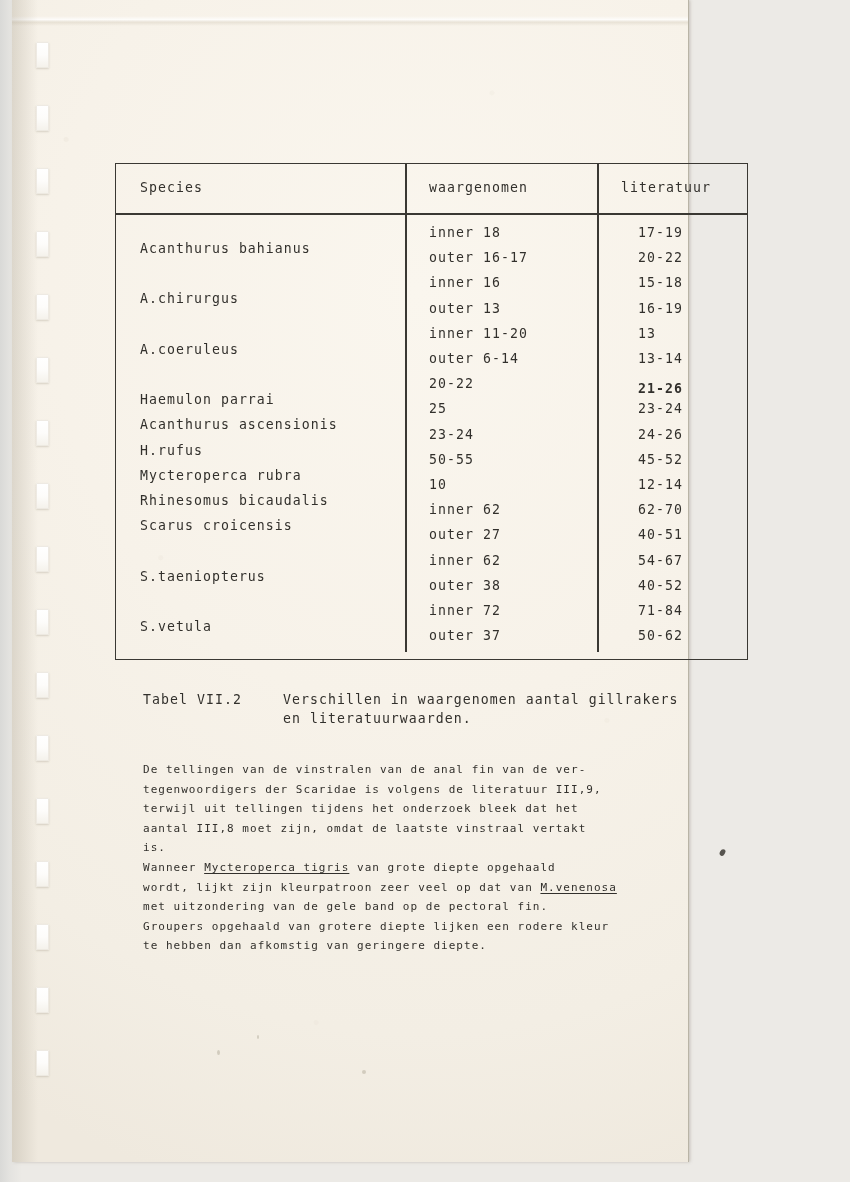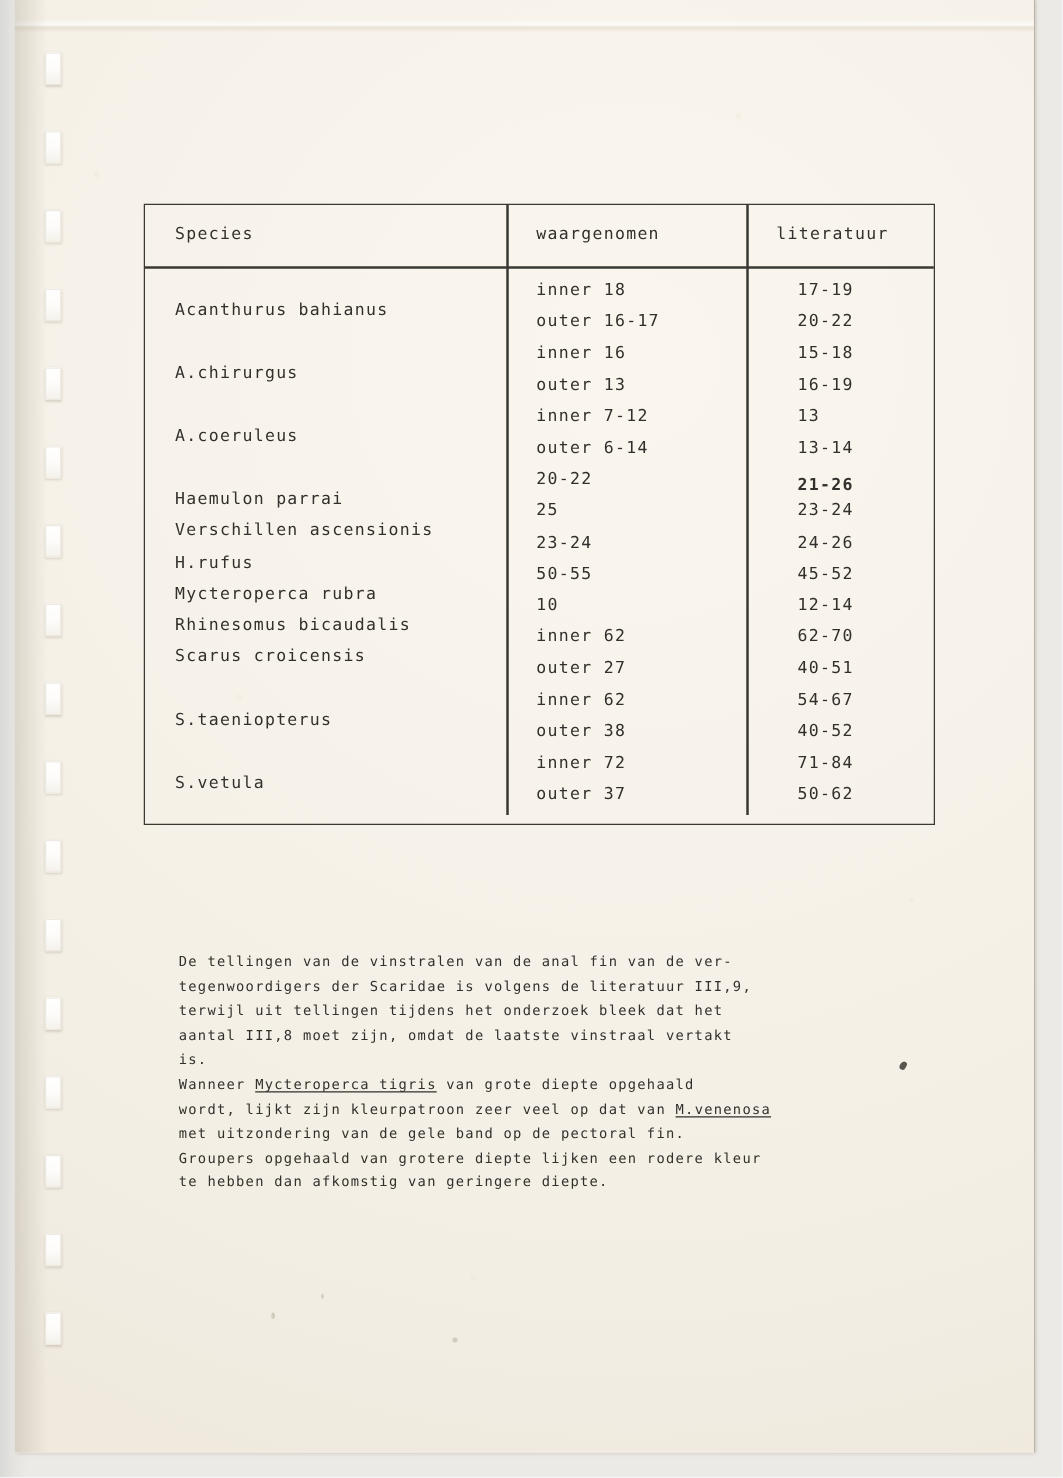--- a/index.html
+++ b/index.html
@@ -28,21 +28,21 @@
     background:
       linear-gradient(90deg,
         #d9d9d7 0px, #e4e3e0 10px, #eceae6 22px, #eceae6 100%);
   }
 
   
   #paper {
     position: absolute;
     left: 12px;
     top: 0px;
-    width: 815px;
+    width: 676px;
     height: 1162px;
     background:
       radial-gradient(120% 80% at 60% 25%, #faf6ee 0%, #f7f2e9 45%, #f3eee4 80%, #efe9de 100%);
     box-shadow: 1px 0 0 0 #b9b4a6, 2px 0 3px 0 rgba(120,112,96,.35);
   }
   
   #paper-grain {
     position: absolute;
     inset: 0;
     pointer-events: none;
@@ -280,28 +280,28 @@
               <div class="cell c-obs" style="top: 12px;">inner 18</div>
               <div class="cell c-lit" style="top: 12px;">17-19</div>
               <div class="cell c-obs" style="top: 37.2px;">outer 16-17</div>
               <div class="cell c-lit" style="top: 37.2px;">20-22</div>
               <div class="cell c-species" style="top: 62.4px;">A.chirurgus</div>
               <div class="cell c-obs" style="top: 62.4px;">inner 16</div>
               <div class="cell c-lit" style="top: 62.4px;">15-18</div>
               <div class="cell c-obs" style="top: 87.6px;">outer 13</div>
               <div class="cell c-lit" style="top: 87.6px;">16-19</div>
               <div class="cell c-species" style="top: 112.8px;">A.coeruleus</div>
-              <div class="cell c-obs" style="top: 112.8px;">inner 7-12</div>
+              <div class="cell c-obs" style="top: 112.8px;">inner 11-20</div>
               <div class="cell c-lit" style="top: 112.8px;">13</div>
               <div class="cell c-obs" style="top: 138px;">outer 6-14</div>
               <div class="cell c-lit" style="top: 138px;">13-14</div>
               <div class="cell c-species" style="top: 163.2px;">Haemulon parrai</div>
               <div class="cell c-obs" style="top: 163.2px;">20-22</div>
               <div class="cell c-lit" style="top: 168px; font-weight: bold;">21-26</div>
-              <div class="cell c-species" style="top: 188.4px;">Verschillen ascensionis</div>
+              <div class="cell c-species" style="top: 188.4px;">Acanthurus ascensionis</div>
               <div class="cell c-obs" style="top: 188.4px; text-align: right;">25</div>
               <div class="cell c-lit" style="top: 188.4px;">23-24</div>
               <div class="cell c-species" style="top: 213.6px;">H.rufus</div>
               <div class="cell c-obs" style="top: 213.6px;">23-24</div>
               <div class="cell c-lit" style="top: 213.6px;">24-26</div>
               <div class="cell c-species" style="top: 238.8px; text-align: center;">Mycteroperca rubra</div>
               <div class="cell c-obs" style="top: 238.8px;">50-55</div>
               <div class="cell c-lit" style="top: 238.8px;">45-52</div>
               <div class="cell c-species" style="top: 264px;">Rhinesomus bicaudalis</div>
               <div class="cell c-obs" style="top: 264px;">10</div>
@@ -319,20 +319,24 @@
               <div class="cell c-species" style="top: 390px;">S.vetula</div>
               <div class="cell c-obs" style="top: 390px;">inner 72</div>
               <div class="cell c-lit" style="top: 390px;">71-84</div>
               <div class="cell c-obs" style="top: 415.2px;">outer 37</div>
               <div class="cell c-lit" style="top: 415.2px;">50-62</div>
             </div>
 
         </div>
       </div>
 
+      <div id="caption">
+        <span id="caption-label">Tabel VII.2</span><span>Verschillen in waargenomen aantal gillrakers</span>
+        <span id="caption-line2">en literatuurwaarden.</span>
+      </div>
 
       <div class="para" id="para-1"><div>De tellingen van de vinstralen van de anal fin van de ver-</div><div>tegenwoordigers der Scaridae is volgens de literatuur III,9,</div><div>terwijl uit tellingen tijdens het onderzoek bleek dat het</div><div>aantal III,8 moet zijn, omdat de laatste vinstraal vertakt</div><div>is.</div></div>
 
       <div class="para" id="para-2"><div><span>Wanneer </span><span class="u">Mycteroperca tigris</span><span> van grote diepte opgehaald</span></div><div><span>wordt, lijkt zijn kleurpatroon zeer veel op dat van </span><span class="u">M.venenosa</span></div><div><span>met uitzondering van de gele band op de pectoral fin.</span></div><div><span>Groupers opgehaald van grotere diepte lijken een rodere kleur</span></div><div><span>te hebben dan afkomstig van geringere diepte.</span></div></div>
 
       <div id="ink-speck"></div>
       <div class="tiny-mark" style="left:205px;top:1050px;width:3px;height:5px;"></div>
       <div class="tiny-mark" style="left:350px;top:1070px;width:4px;height:4px;"></div>
       <div class="tiny-mark" style="left:245px;top:1035px;width:2px;height:4px;"></div>
 

